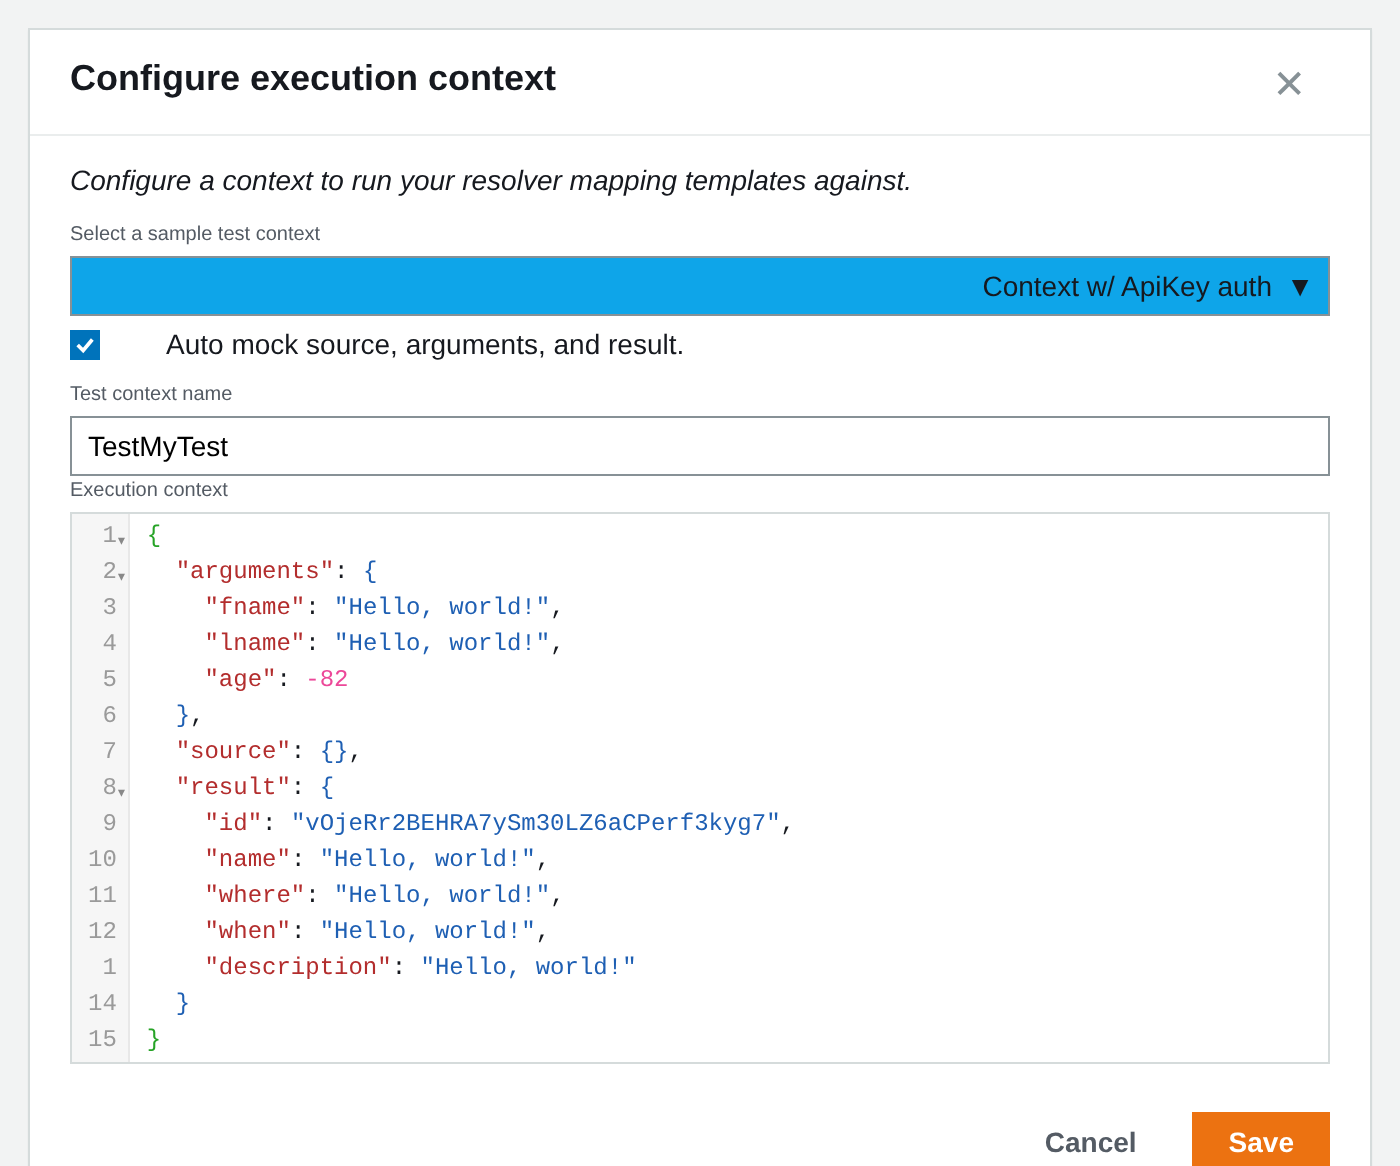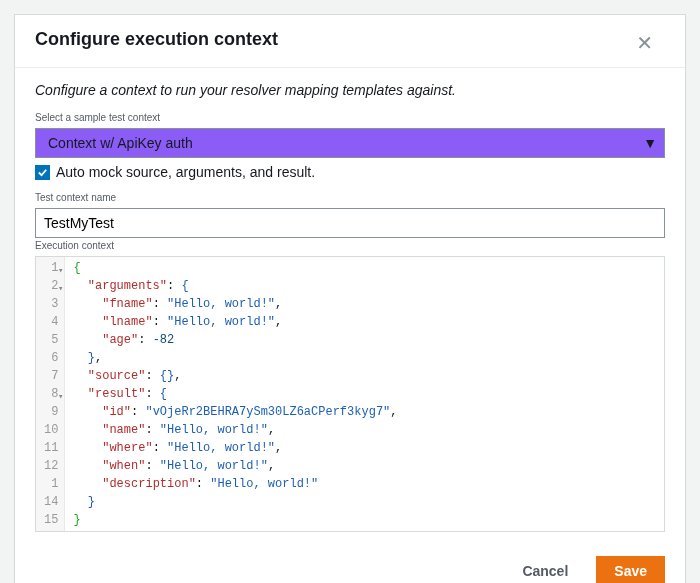--- a/index.html
+++ b/index.html
@@ -57,24 +57,25 @@
     color: #545b64;
     margin: 0 0 5px 0;
   }
   .select-wrap {
     position: relative;
     margin-bottom: 6px;
   }
   .select {
     width: 100%;
     border: 1px solid #879196;
-    padding: 6px 28px 6px 12px;
-    font-size: 14px;
-    background: #8b5cf6;
-    cursor: pointer;
+    padding: 6px 28px 6px 0;
+    font-size: 14px;
+    background: #0ea5e9;
+    cursor: pointer;
+    text-align: right;
   }
   .select-caret {
     position: absolute;
     right: 8px;
     top: 50%;
     transform: translateY(-50%);
     pointer-events: none;
     color: #16191f;
   }
   .checkbox-row {
@@ -90,20 +91,21 @@
     border: 1px solid #0073bb;
     display: flex;
     align-items: center;
     justify-content: center;
     cursor: pointer;
   }
   .checkbox svg { display: block; }
   .checkbox-label {
     color: #16191f;
     font-size: 14px;
+    margin-left: 27px;
   }
   .text-input {
     width: 100%;
     border: 1px solid #879196;
     padding: 6px 8px;
     font-size: 14px;
     margin-bottom: 2px;
   }
   .editor {
     border: 1px solid #d5dbdb;
@@ -133,21 +135,21 @@
     padding: 2px 8px;
     white-space: pre;
     flex: 1;
     overflow: auto;
   }
   .code .row { display:block; height:18px; }
   .b-green { color: #26a326; }
   .b-blue  { color: #1e5fb3; }
   .key     { color: #b32d2d; }
   .str     { color: #1e5fb3; }
-  .num     { color: #0c4a6e; font-family: Liberation Mono, monospace; }
+  .num     { color: #ec4899; font-family: Liberation Mono, monospace; }
   .punct   { color: #16191f; }
   .modal-footer {
     display: flex;
     justify-content: flex-end;
     gap: 10px;
     padding: 14px 20px 16px 20px;
   }
   .btn {
     font-size: 14px;
     padding: 7px 18px;

